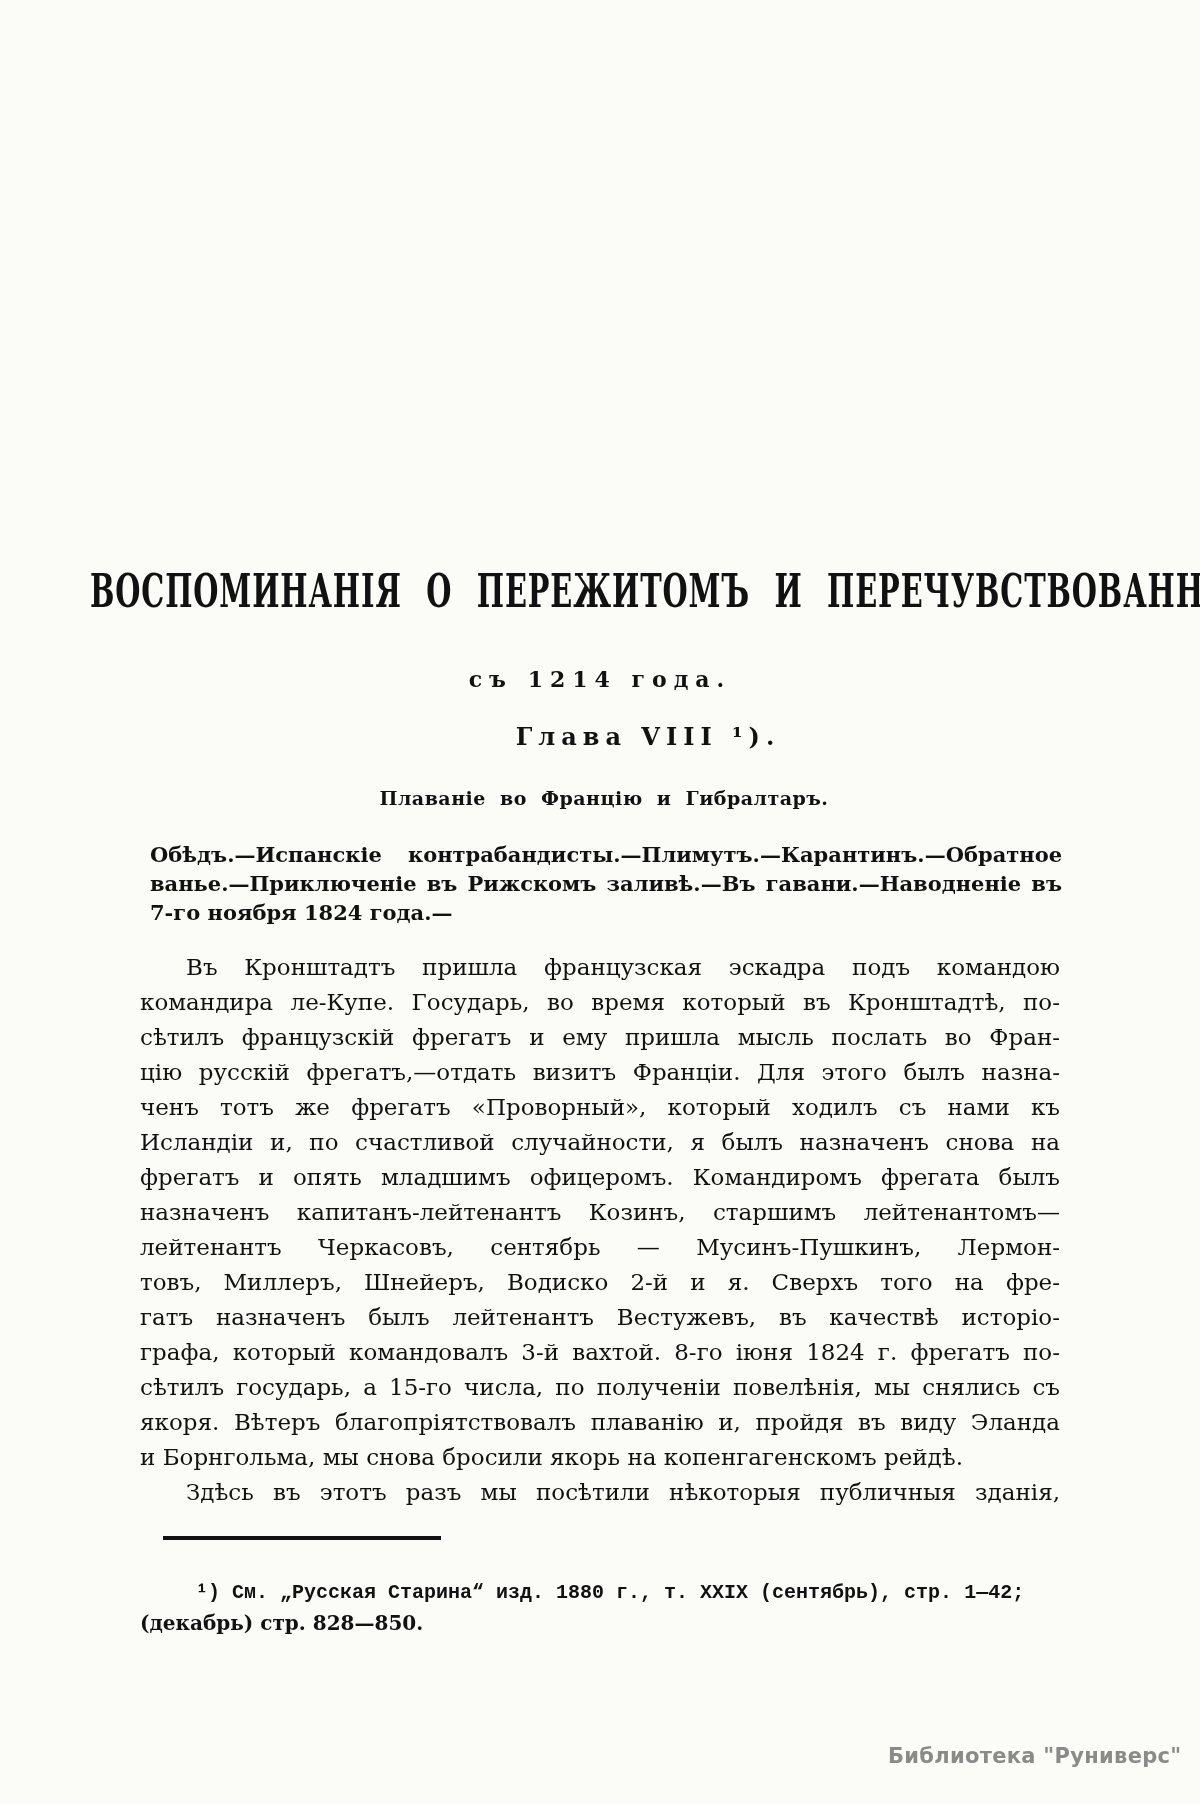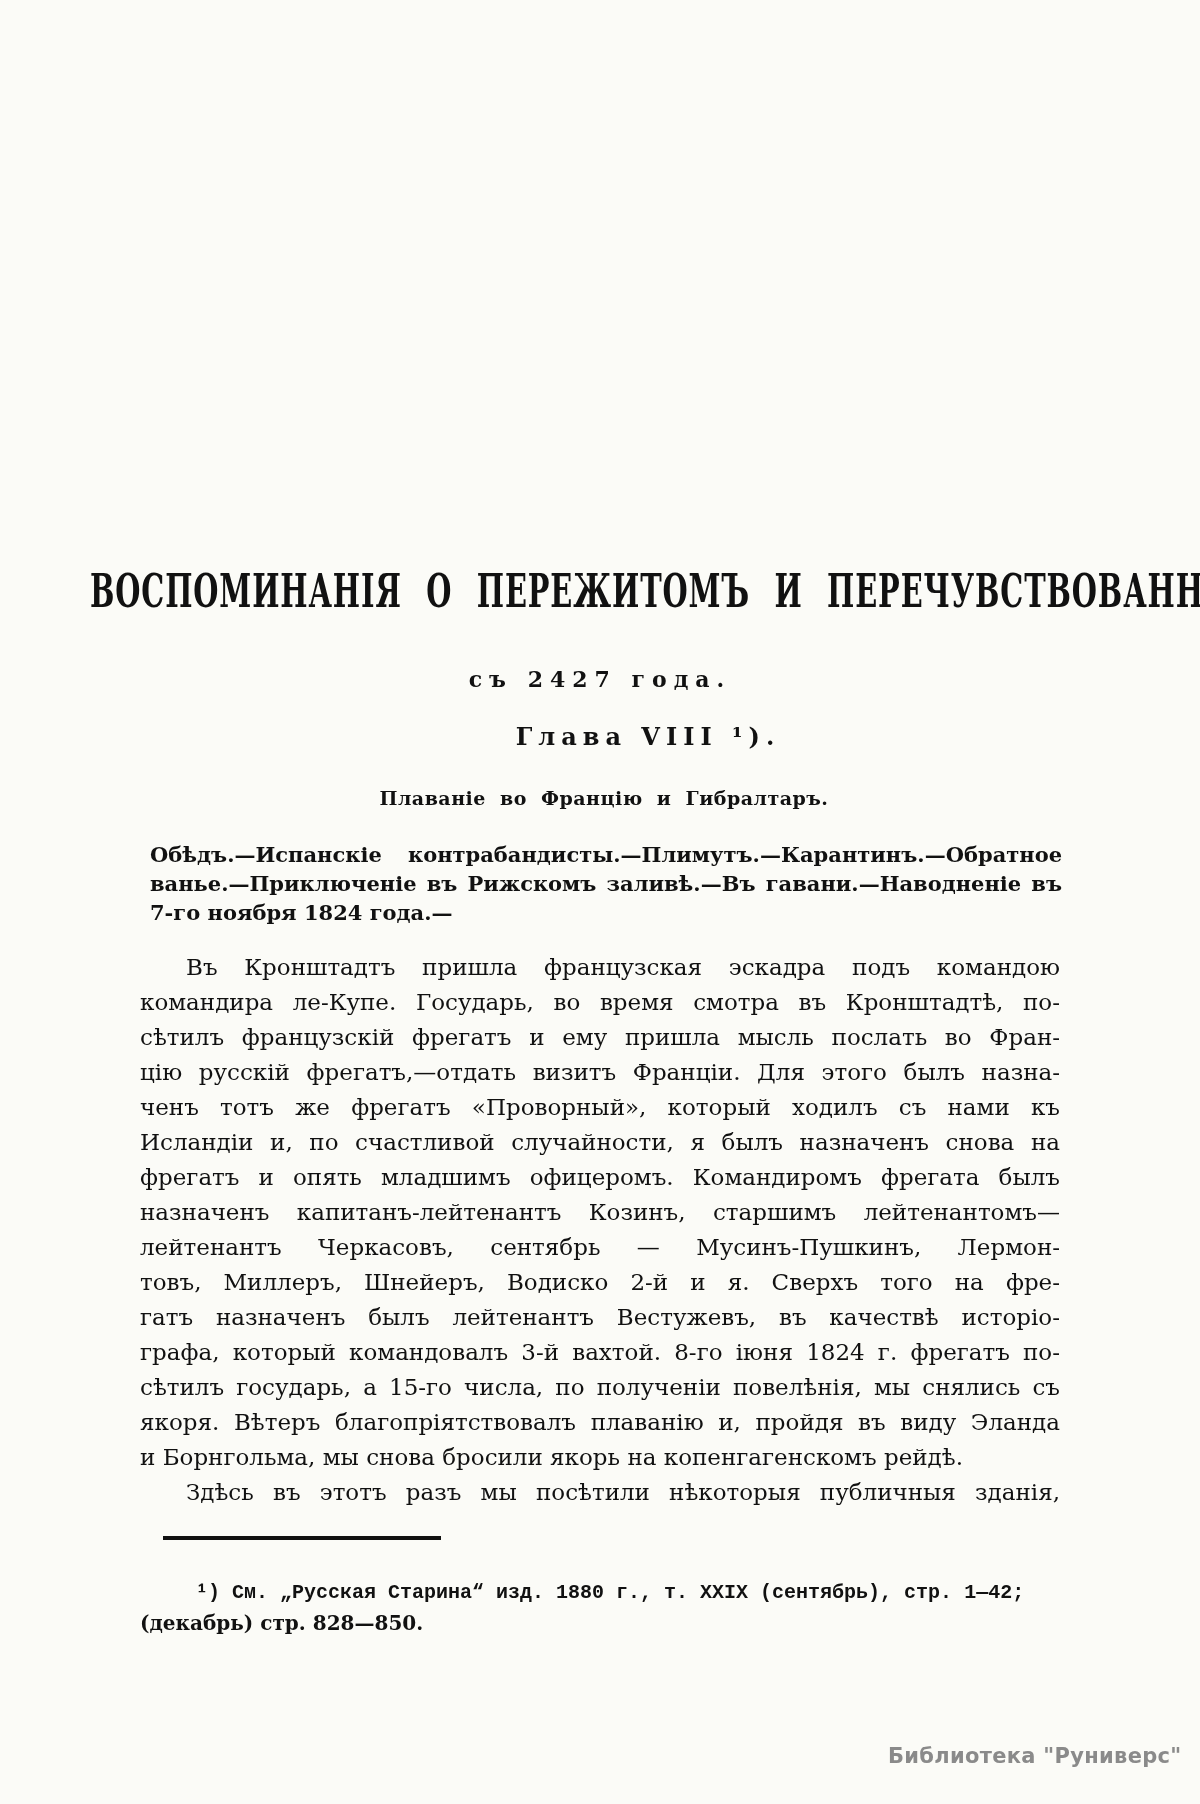--- a/index.html
+++ b/index.html
@@ -131,35 +131,35 @@
     letter-spacing: 0.3px;
   }
 </style>
 </head>
 <body>
 
 <div class="page" style="--paper: #fbfbf7; --ink: #111111; --wm: #8a8a8a;">
 
   <div class="main-title">ВОСПОМИНАНІЯ О ПЕРЕЖИТОМЪ И ПЕРЕЧУВСТВОВАННОМЪ</div>
 
-  <div class="date-subtitle">съ 2427 года.</div>
+  <div class="date-subtitle">съ 1214 года.</div>
 
   <div class="chapter-heading">Глава VIII ¹).</div>
 
   <div class="section-heading">Плаваніе во Францію и Гибралтаръ.</div>
 
   <div class="summary-block jlines">
       <div class="line">Обѣдъ.—Испанскіе контрабандисты.—Плимутъ.—Карантинъ.—Обратное пла-</div>
       <div class="line">ванье.—Приключеніе въ Рижскомъ заливѣ.—Въ гавани.—Наводненіе въ Спб.</div>
       <div class="line center">7-го ноября 1824 года.—</div>
     </div>
 
   <div class="body-block jlines">
       <div class="line indent">Въ Кронштадтъ пришла французская эскадра подъ командою</div>
-      <div class="line">командира ле-Купе. Государь, во время смотра въ Кронштадтѣ, по-</div>
+      <div class="line">командира ле-Купе. Государь, во время который въ Кронштадтѣ, по-</div>
       <div class="line">сѣтилъ французскій фрегатъ и ему пришла мысль послать во Фран-</div>
       <div class="line">цію русскій фрегатъ,—отдать визитъ Франціи. Для этого былъ назна-</div>
       <div class="line">ченъ тотъ же фрегатъ «Проворный», который ходилъ съ нами къ</div>
       <div class="line">Исландіи и, по счастливой случайности, я былъ назначенъ снова на</div>
       <div class="line">фрегатъ и опять младшимъ офицеромъ. Командиромъ фрегата былъ</div>
       <div class="line">назначенъ капитанъ-лейтенантъ Козинъ, старшимъ лейтенантомъ—</div>
       <div class="line">лейтенантъ Черкасовъ, сентябрь — Мусинъ-Пушкинъ, Лермон-</div>
       <div class="line">товъ, Миллеръ, Шнейеръ, Водиско 2-й и я. Сверхъ того на фре-</div>
       <div class="line">гатъ назначенъ былъ лейтенантъ Вестужевъ, въ качествѣ исторіо-</div>
       <div class="line">графа, который командовалъ 3-й вахтой. 8-го іюня 1824 г. фрегатъ по-</div>

